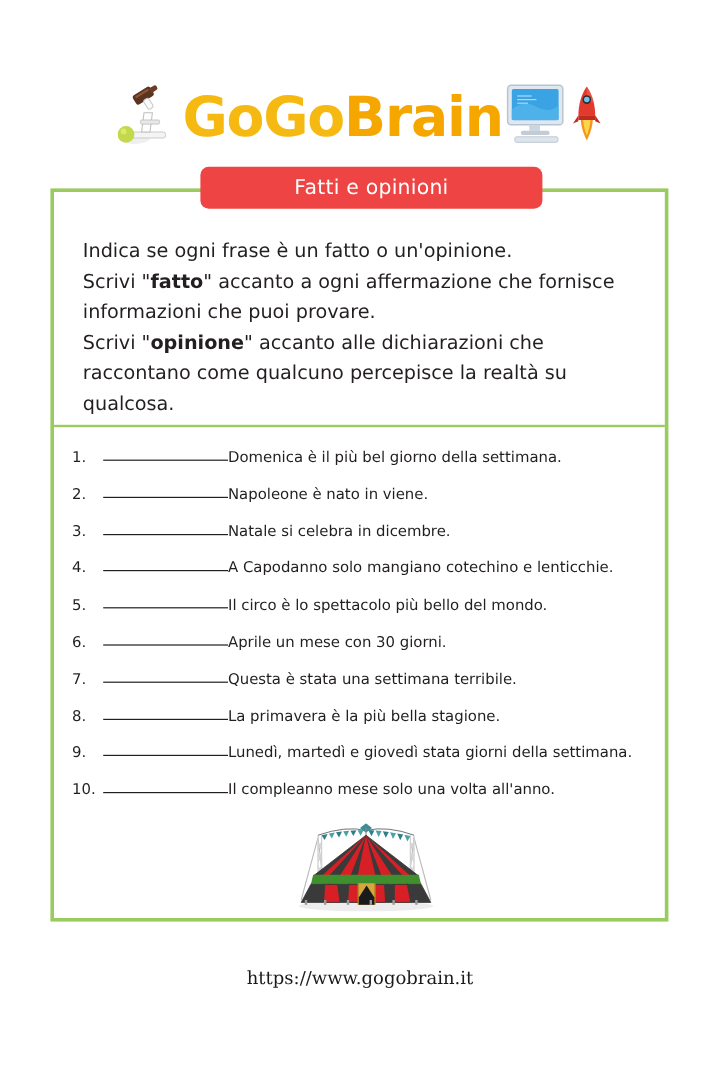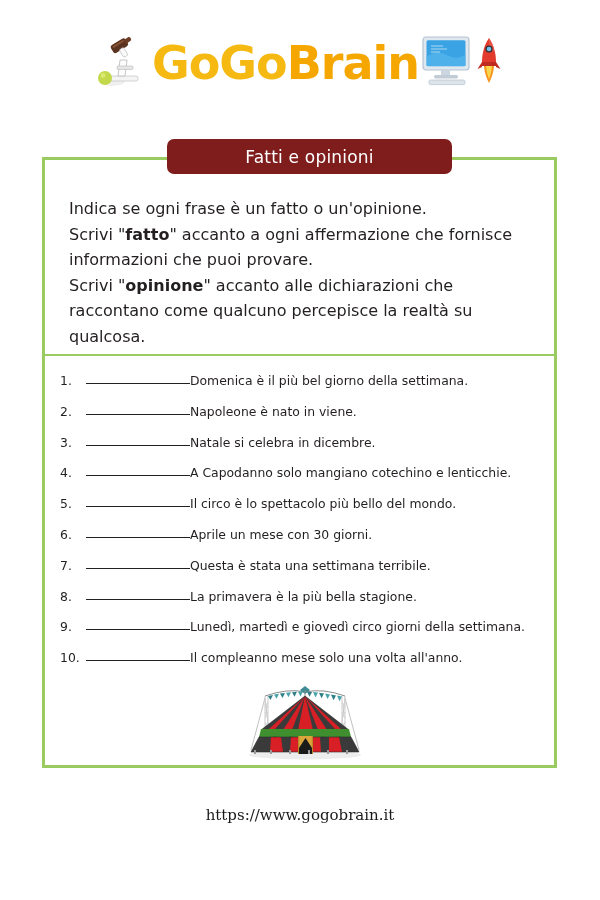--- a/index.html
+++ b/index.html
@@ -12,25 +12,25 @@
     height: 900px;
     position: relative;
     font-family: "Liberation Sans", sans-serif;
     -webkit-font-smoothing: antialiased;
   }
 
   
   .logo-area {
     position: absolute;
     left: 0;
-    top: 34px;
+    top: 44px;
     width: 600px;
     height: 78px;
     display: flex;
-    align-items: flex-start;
+    align-items: flex-end;
     justify-content: center;
   }
   .logo-row {
     display: flex;
     align-items: center;
     gap: 2px;
   }
   .logo-wordmark {
     font-family: "DejaVu Sans", sans-serif;
     font-weight: bold;
@@ -58,21 +58,21 @@
     border: 3px solid #9ACB61;
     box-sizing: border-box;
     background: #ffffff;
   }
   .title-banner {
     position: absolute;
     left: 167px;
     top: 139px;
     width: 285px;
     height: 35px;
-    background: #7f1d1d;
+    background: #ef4444;
     border-radius: 7px;
     display: flex;
     align-items: center;
     justify-content: center;
     z-index: 5;
   }
   .title-banner-text {
     color: #ffffff;
     font-size: 17px;
     font-family: "DejaVu Sans", sans-serif;
@@ -268,21 +268,21 @@
     <span class="qtext">Questa è stata una settimana terribile.</span>
   </div>
   <div class="qrow">
     <span class="qnum">8.</span>
     <span class="qblank"></span>
     <span class="qtext">La primavera è la più bella stagione.</span>
   </div>
   <div class="qrow">
     <span class="qnum">9.</span>
     <span class="qblank"></span>
-    <span class="qtext">Lunedì, martedì e giovedì circo giorni della settimana.</span>
+    <span class="qtext">Lunedì, martedì e giovedì stata giorni della settimana.</span>
   </div>
   <div class="qrow">
     <span class="qnum">10.</span>
     <span class="qblank"></span>
     <span class="qtext">Il compleanno mese solo una volta all'anno.</span>
   </div>
 </div>
 
 <div class="tent-wrap">
   <svg viewBox="0 0 124 74" width="124" height="74">

